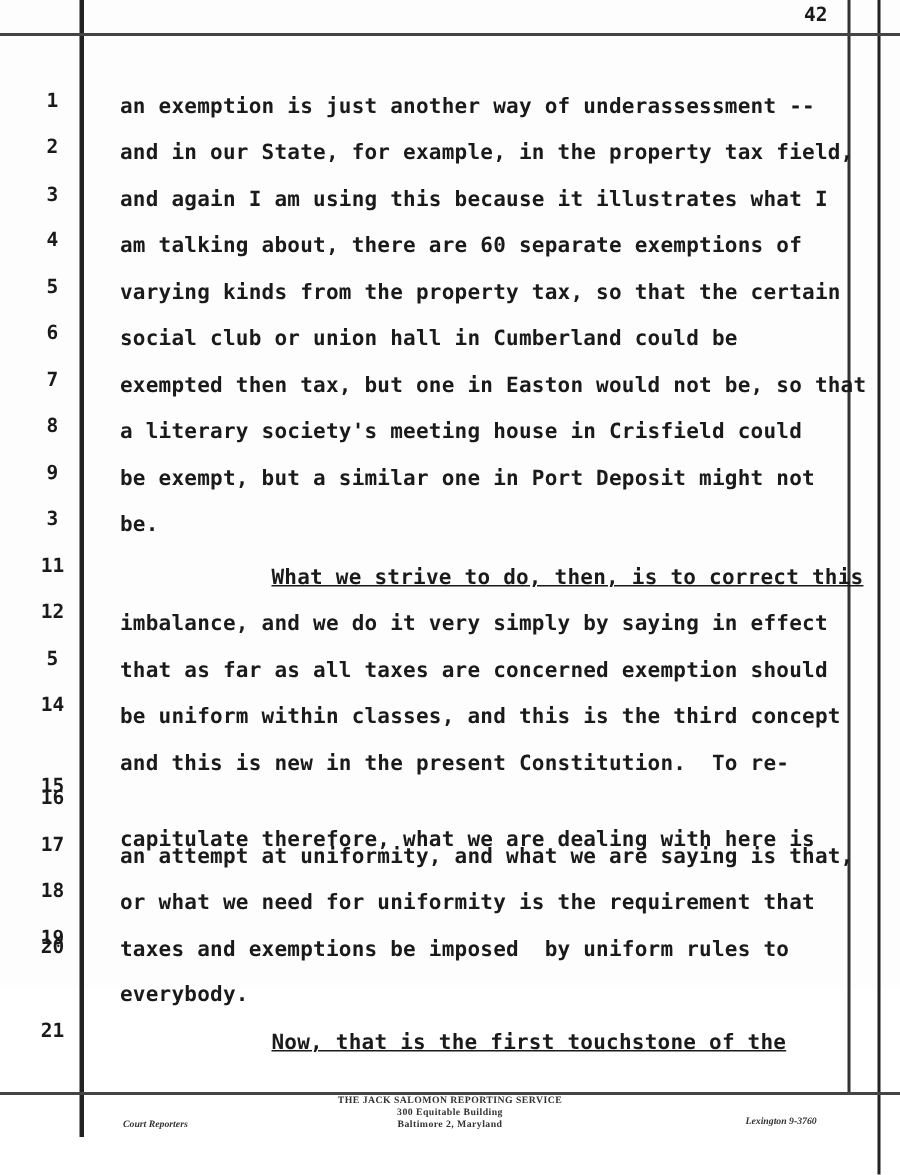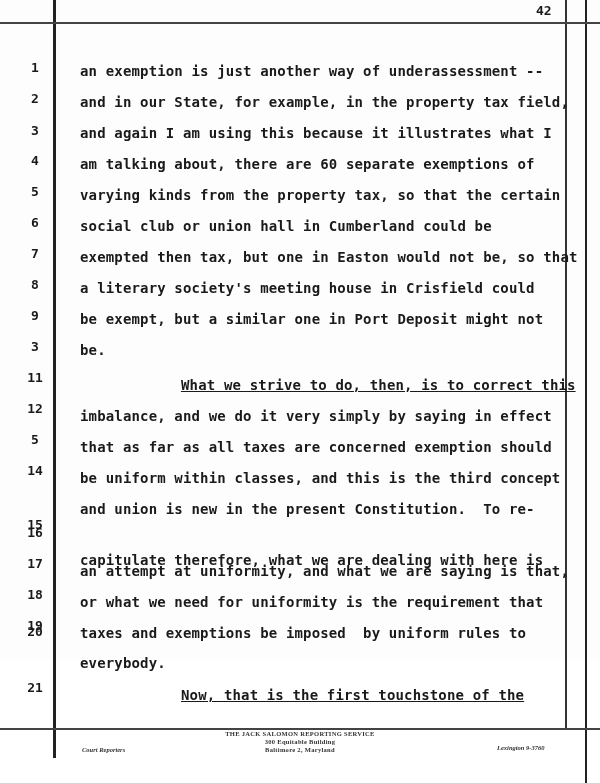--- a/index.html
+++ b/index.html
@@ -158,21 +158,21 @@
     <div class="line-num" style="top:401px">12</div>
     <div class="line-text" style="top:408px">imbalance, and we do it very simply by saying in effect</div>
 
     <div class="line-num" style="top:432px">5</div>
     <div class="line-text" style="top:439px">that as far as all taxes are concerned exemption should</div>
 
     <div class="line-num" style="top:463px">14</div>
     <div class="line-text" style="top:470px">be uniform within classes, and this is the third concept</div>
 
     <div class="line-num" style="top:517px">15</div>
-    <div class="line-text" style="top:501px">and union is new in the present Constitution.  To re-</div>
+    <div class="line-text" style="top:501px">and this is new in the present Constitution.  To re-</div>
 
     <div class="line-num" style="top:525px">16</div>
     <div class="line-text" style="top:552px">capitulate therefore, what we are dealing with here is</div>
 
     <div class="line-num" style="top:556px">17</div>
     <div class="line-text" style="top:563px">an attempt at uniformity, and what we are saying is that,</div>
 
     <div class="line-num" style="top:587px">18</div>
     <div class="line-text" style="top:594px">or what we need for uniformity is the requirement that</div>
 

